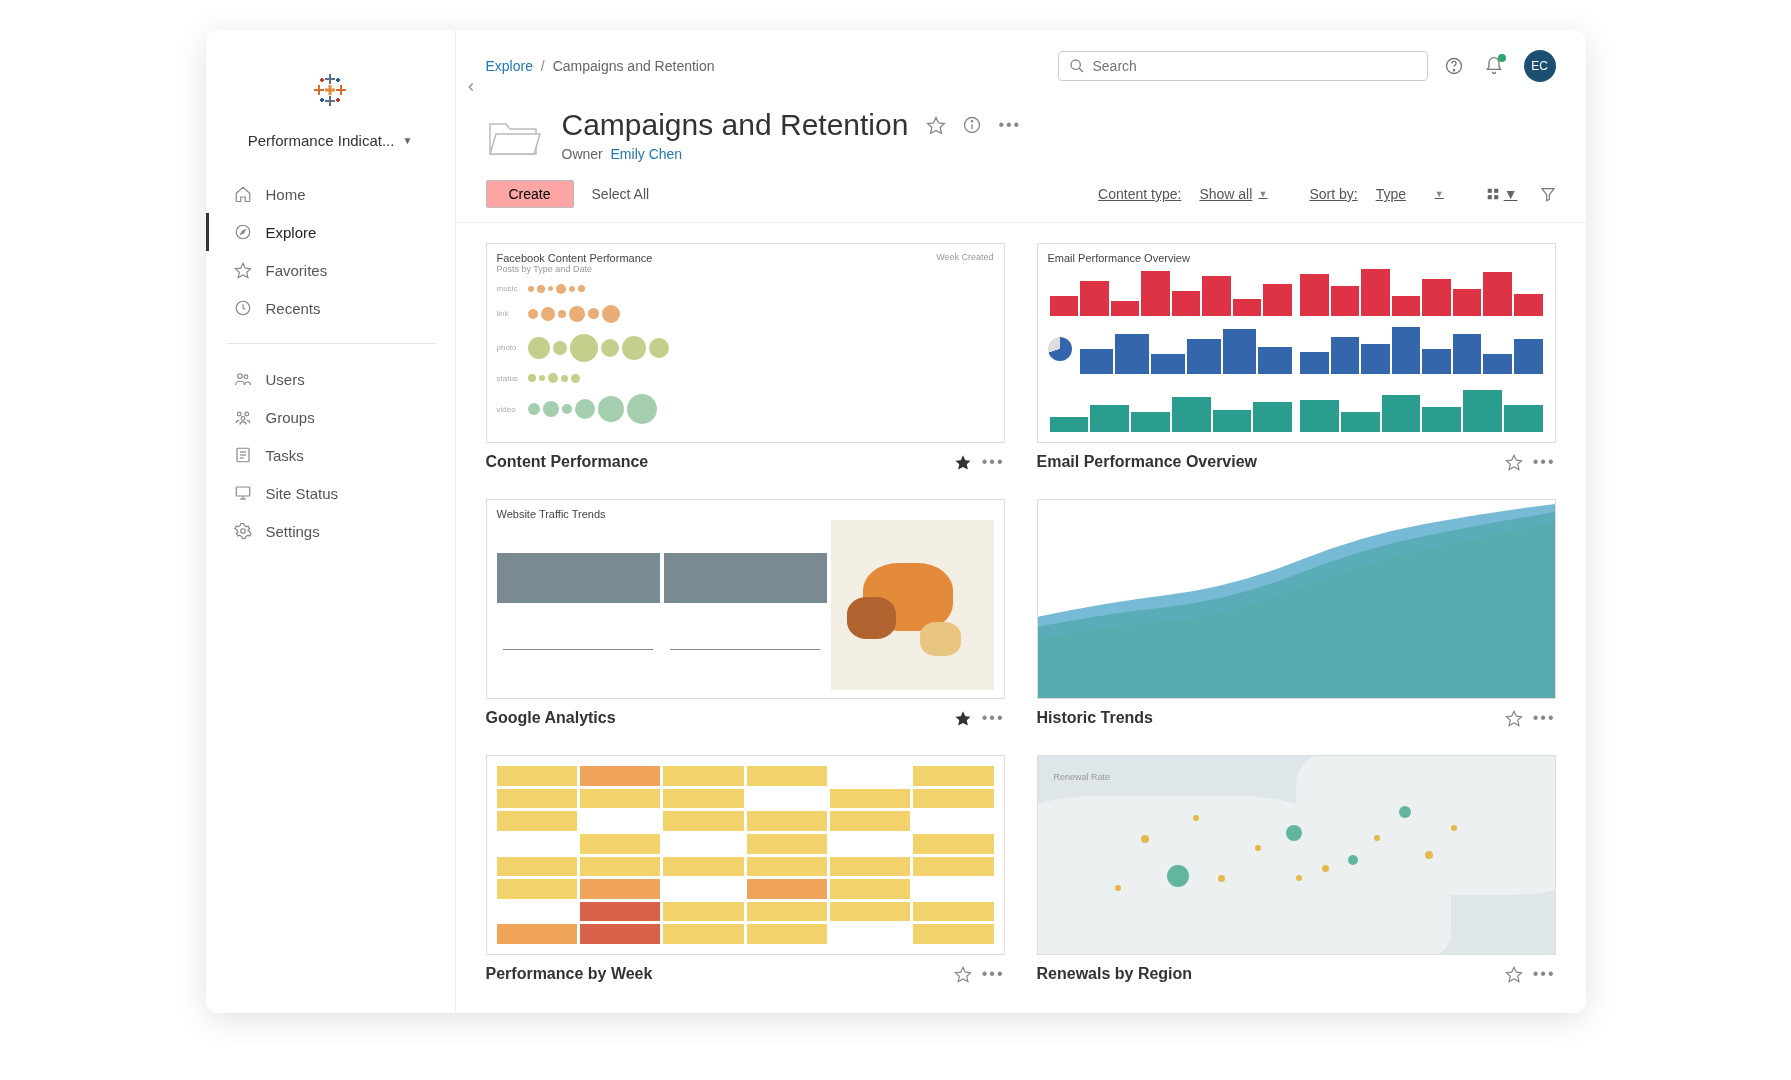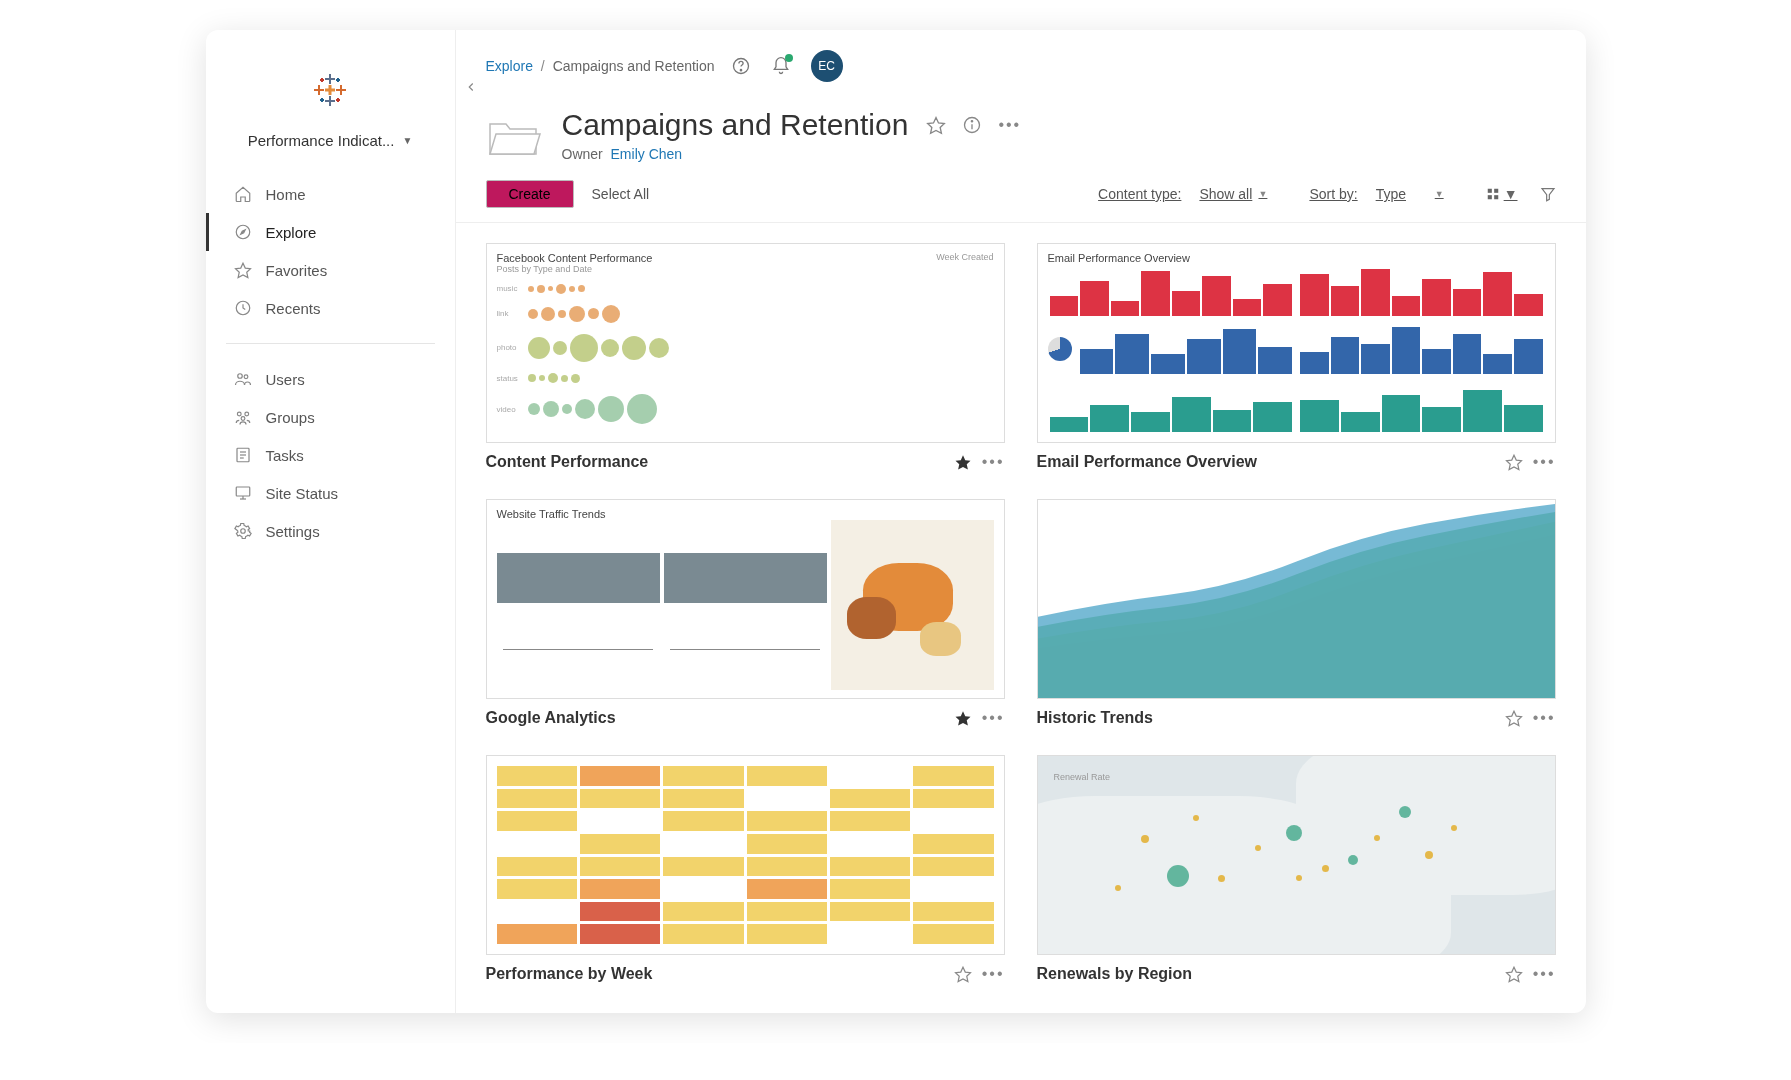--- a/index.html
+++ b/index.html
@@ -151,21 +151,21 @@
 
 .toolbar {
   display: flex;
   align-items: center;
   padding: 4px 30px 14px;
   gap: 18px;
   border-bottom: 1px solid #eee;
 }
 .btn-outline {
   border: 1px solid #bbb;
-  background: #be185d;
+  background: #fca5a5;
   padding: 5px 22px;
   border-radius: 2px;
   font-size: 14px;
   cursor: pointer;
 }
 .link-btn {
   font-size: 14px;
   color: #555;
   cursor: pointer;
 }
@@ -425,20 +425,27 @@
   </nav>
 
   <div class="main">
 
     <div class="topbar">
       <div class="breadcrumb">
         <a href="#">Explore</a>
         <span class="sep">/</span>
         <span class="current">Campaigns and Retention</span>
       </div>
+      <div class="search-wrap">
+        <svg width="16" height="16" viewBox="0 0 24 24" fill="none" stroke="currentColor" stroke-width="2">
+            <circle cx="10" cy="10" r="7"></circle>
+            <line x1="21" y1="21" x2="15" y2="15"></line>
+          </svg>
+        <input type="text" placeholder="Search" style="">
+      </div>
       <div class="topbar-icons">
         <span class="icon-wrap">
           <svg width="20" height="20" viewBox="0 0 24 24" fill="none" stroke="currentColor" stroke-width="1.6">
               <circle cx="12" cy="12" r="9"></circle>
               <path d="M9.5 9a2.5 2.5 0 015 0c0 1.5-2.5 2-2.5 3.5"></path>
               <circle cx="12" cy="17" r="0.8" fill="currentColor"></circle>
             </svg>
         </span>
         <span class="icon-wrap">
           <svg width="20" height="20" viewBox="0 0 24 24" fill="none" stroke="currentColor" stroke-width="1.6">

